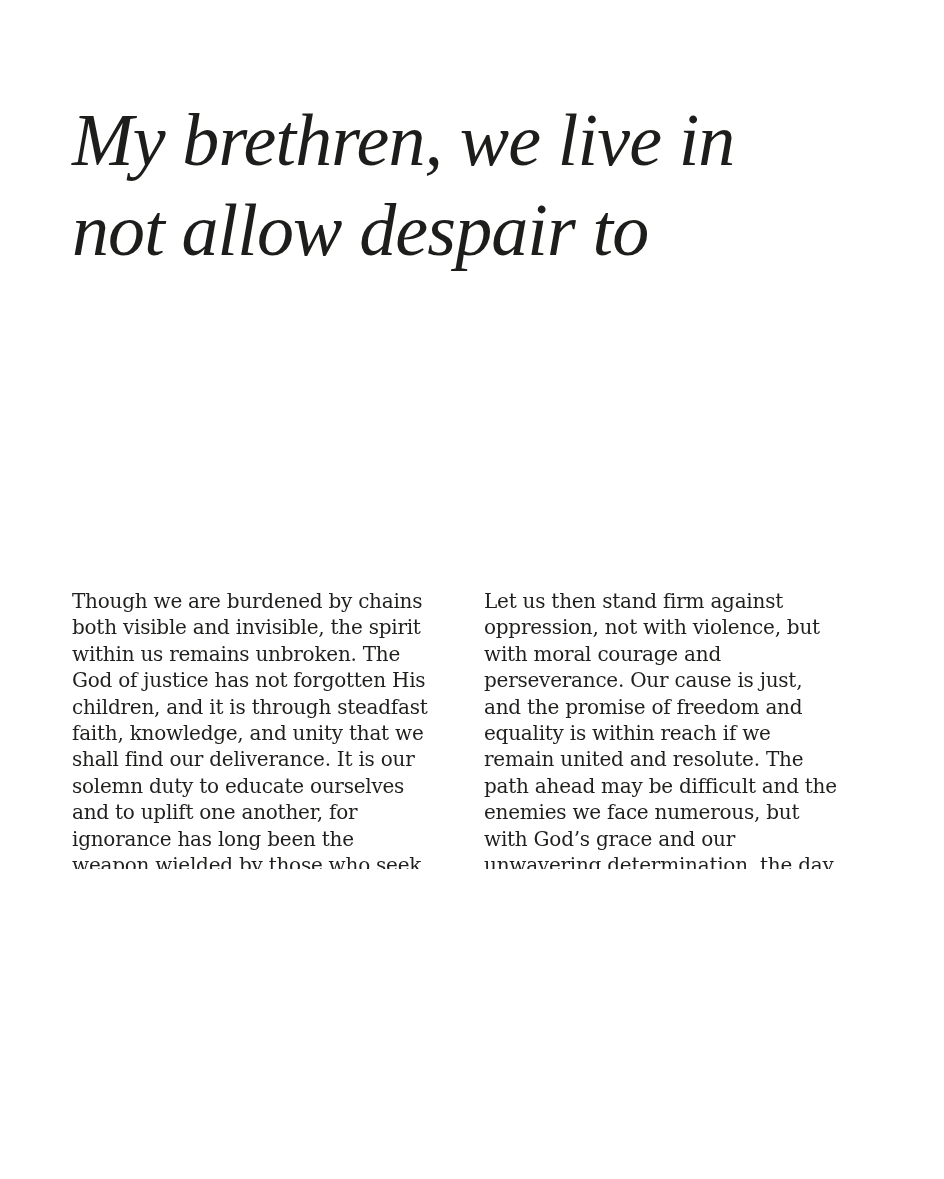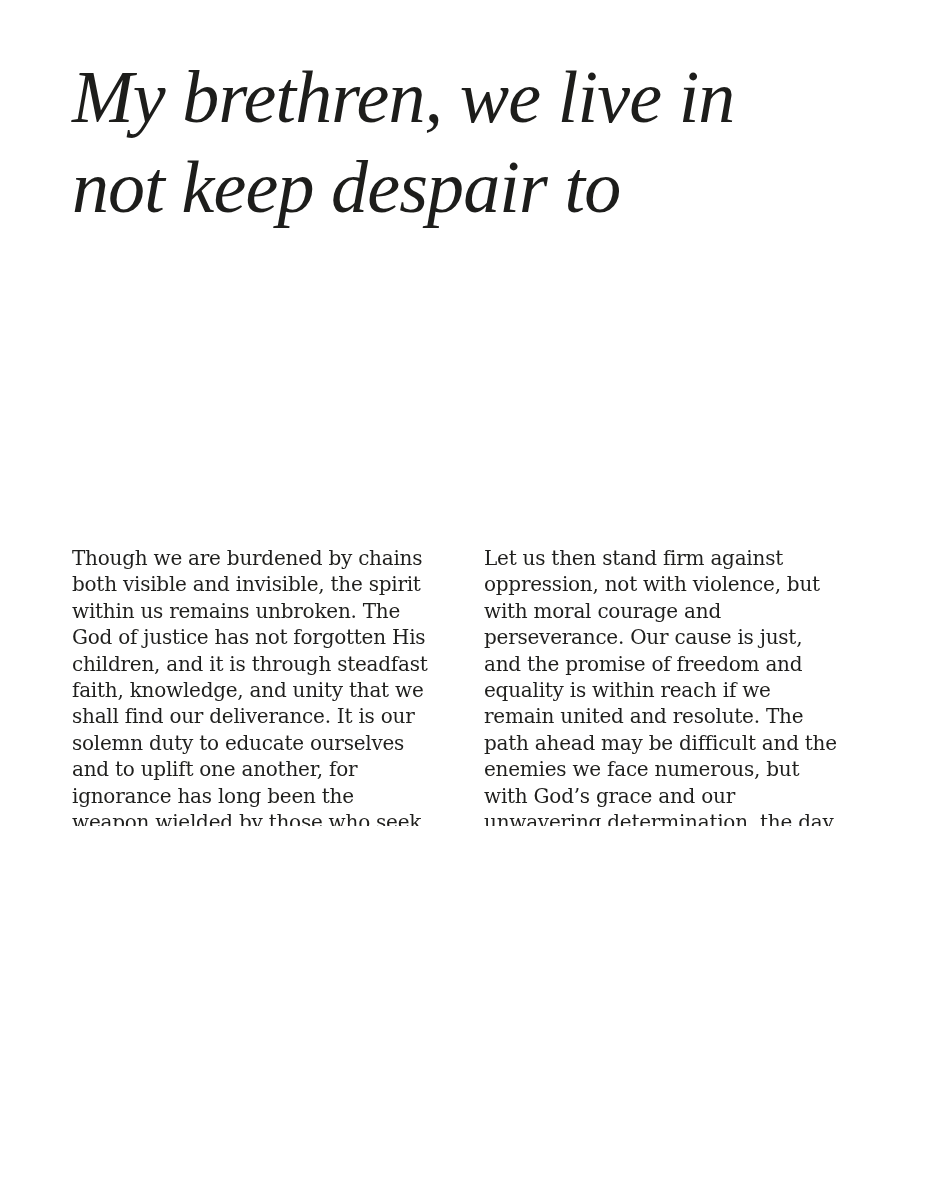--- a/index.html
+++ b/index.html
@@ -6,20 +6,21 @@
     margin: 0;
     padding: 0;
     background: #ffffff;
   }
   .page {
     position: relative;
     width: 944px;
     height: 826px;
     background: #ffffff;
     overflow: hidden;
+    margin-top: 43px;
   }
   .headline {
     position: absolute;
     left: 72px;
     top: 52px;
     margin: 0;
     width: 810px;
     font-family: "Liberation Serif", serif;
     font-style: italic;
     font-weight: 300;
@@ -65,21 +66,21 @@
     white-space: pre;
   }
 </style>
 </head>
 <body>
 
 <div class="page">
 
   <h1 class="headline">
     <span class="hl-line">My brethren, we live in</span>
-    <span class="hl-line">not keep despair to</span>
+    <span class="hl-line">not allow despair to</span>
   </h1>
 
   <div class="columns">
     <p class="body-col">Though we are burdened by chains both visible and invisible, the spirit within us remains unbroken. The God of justice has not forgotten His children, and it is through steadfast faith, knowledge, and unity that we shall find our deliverance. It is our solemn duty to educate ourselves and to uplift one another, for ignorance has long been the weapon wielded by those who seek to keep us in subjugation. By embracing virtue and wisdom, we prepare the way for a brighter future, not only for ourselves but for those who will come after us.</p>
     <p class="body-col">Let us then stand firm against oppression, not with violence, but with moral courage and perseverance. Our cause is just, and the promise of freedom and equality is within reach if we remain united and resolute. The path ahead may be difficult and the enemies we face numerous, but with God’s grace and our unwavering determination, the day will come when the shackles of bondage are broken. Until that blessed hour, let us labor diligently, holding fast to hope and faith, that future generations may walk in liberty and dignity,</p>
   </div>
 
   <div class="caption">APPEAL EXTRA LIGHT ITALIC +  APPEAL REGULAR</div>
 
 </div>

